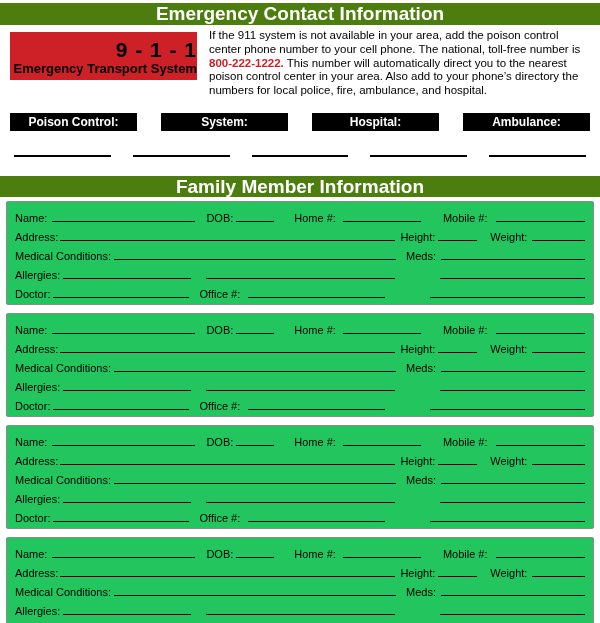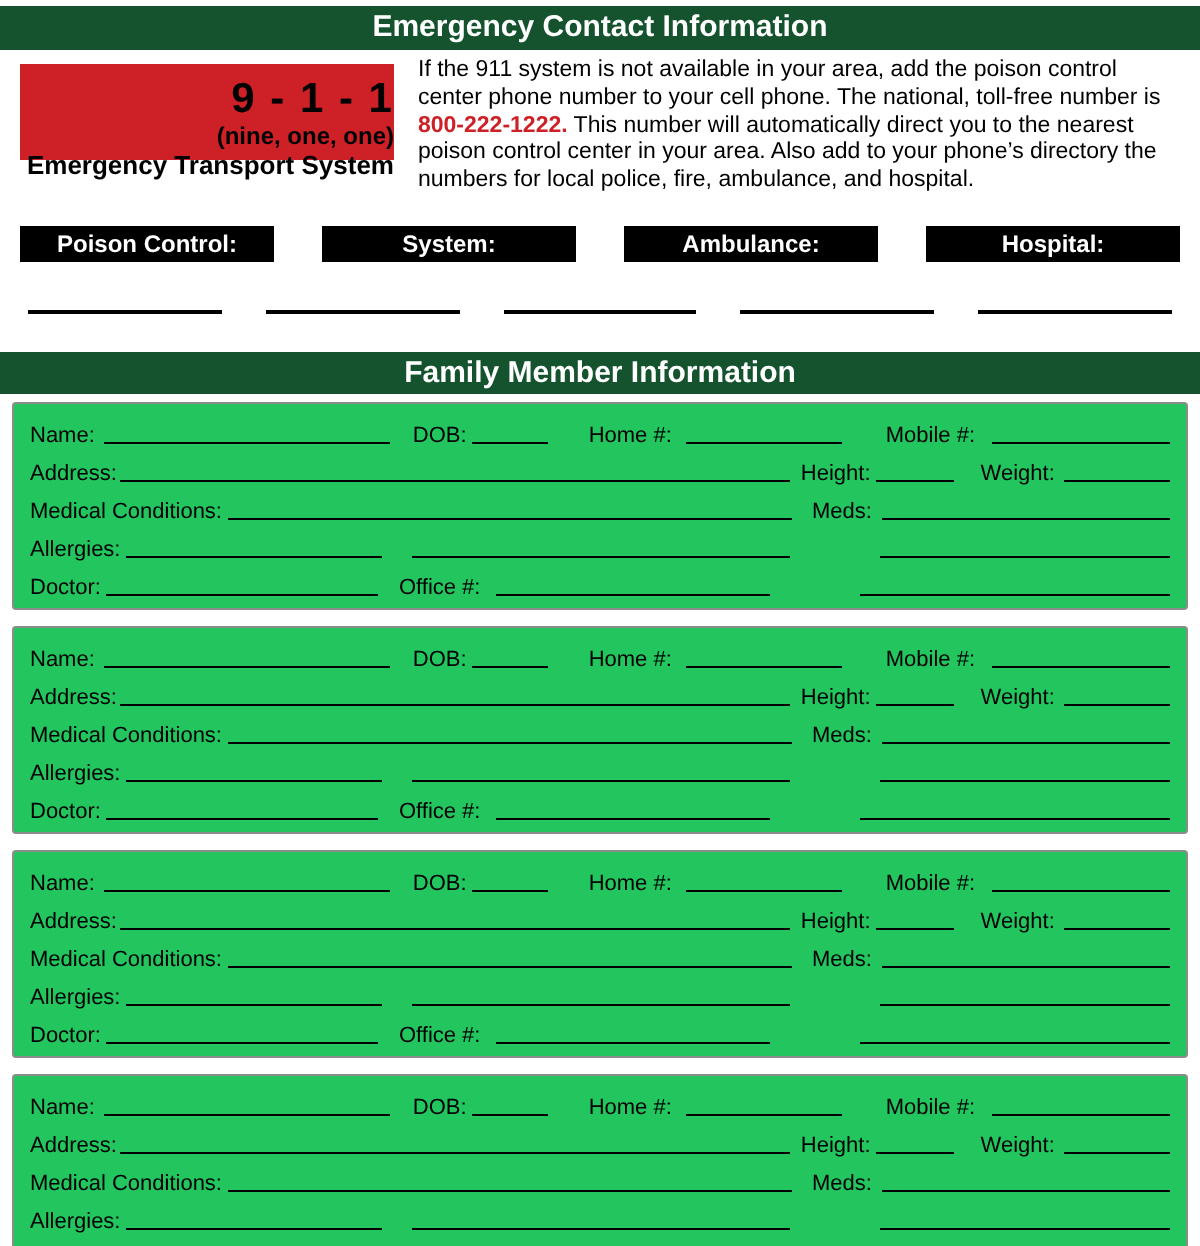--- a/index.html
+++ b/index.html
@@ -4,22 +4,22 @@
 <style>
   * { margin:0; padding:0; box-sizing:border-box; }
   html,body { background:#ffffff; }
   body {
     width:600px; height:623px; overflow:hidden;
     font-family:"Liberation Sans", sans-serif;
     color:#000;
     position:relative;
   }
   .section-bar {
-    background:#14532d; color:#fff;
-    text-align:center; font-weight:bold; font-size:15px;
+    background:#4d7c0f; color:#fff;
+    text-align:center; font-weight:bold; font-size:19px;
     height:22px; line-height:22px;
     width:600px;
   }
   .top-bar { margin-top:3px; }
   .family-bar { margin-top:19px; height:21px; line-height:21px; }
 
   .top-section { display:flex; margin:7px 10px 0 10px; }
   .red-box {
     width:187px; height:48px; flex:0 0 187px;
     background:#ce2127; color:#000000; text-align:right;
@@ -89,31 +89,30 @@
 </head>
 <body>
 
 <div class="section-bar top-bar">
   <span>Emergency Contact Information</span>
 </div>
 
 <div class="top-section">
   <div class="red-box">
     <div class="big-num">9 - 1 - 1</div>
-    <div class="words">(nine, one, one)</div>
     <div class="ets">Emergency Transport System</div>
   </div>
   <div class="instructions"><span>If the 911 system is not available in your area, add the poison control center phone number to your cell phone. The national, toll-free number is </span><span class="phone-red">800-222-1222.</span><span> This number will automatically direct you to the nearest poison control center in your area. Also add to your phone’s directory the numbers for local police, fire, ambulance, and hospital.</span></div>
 </div>
 
 <div class="contact-row" id="contact-row">
     <div class="contact-box">Poison Control:</div>
     <div class="contact-box">System:</div>
+    <div class="contact-box">Hospital:</div>
     <div class="contact-box">Ambulance:</div>
-    <div class="contact-box">Hospital:</div>
   </div>
 
 <div class="contact-lines" id="contact-lines">
     <span class="c-line"></span>
     <span class="c-line"></span>
     <span class="c-line"></span>
     <span class="c-line"></span>
     <span class="c-line"></span>
   </div>
 

